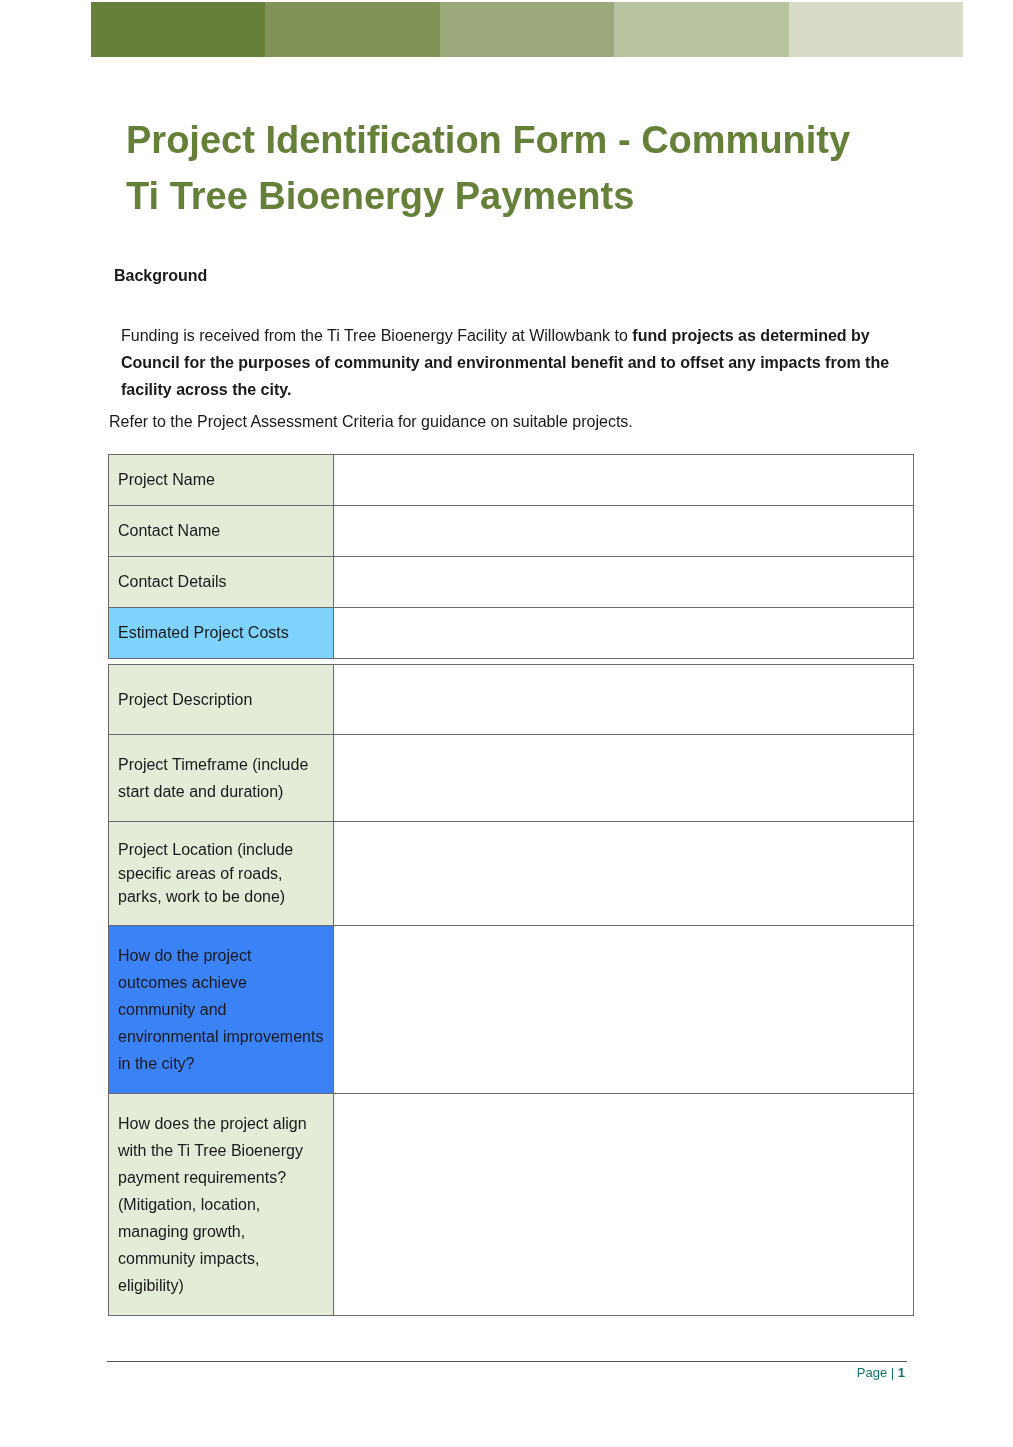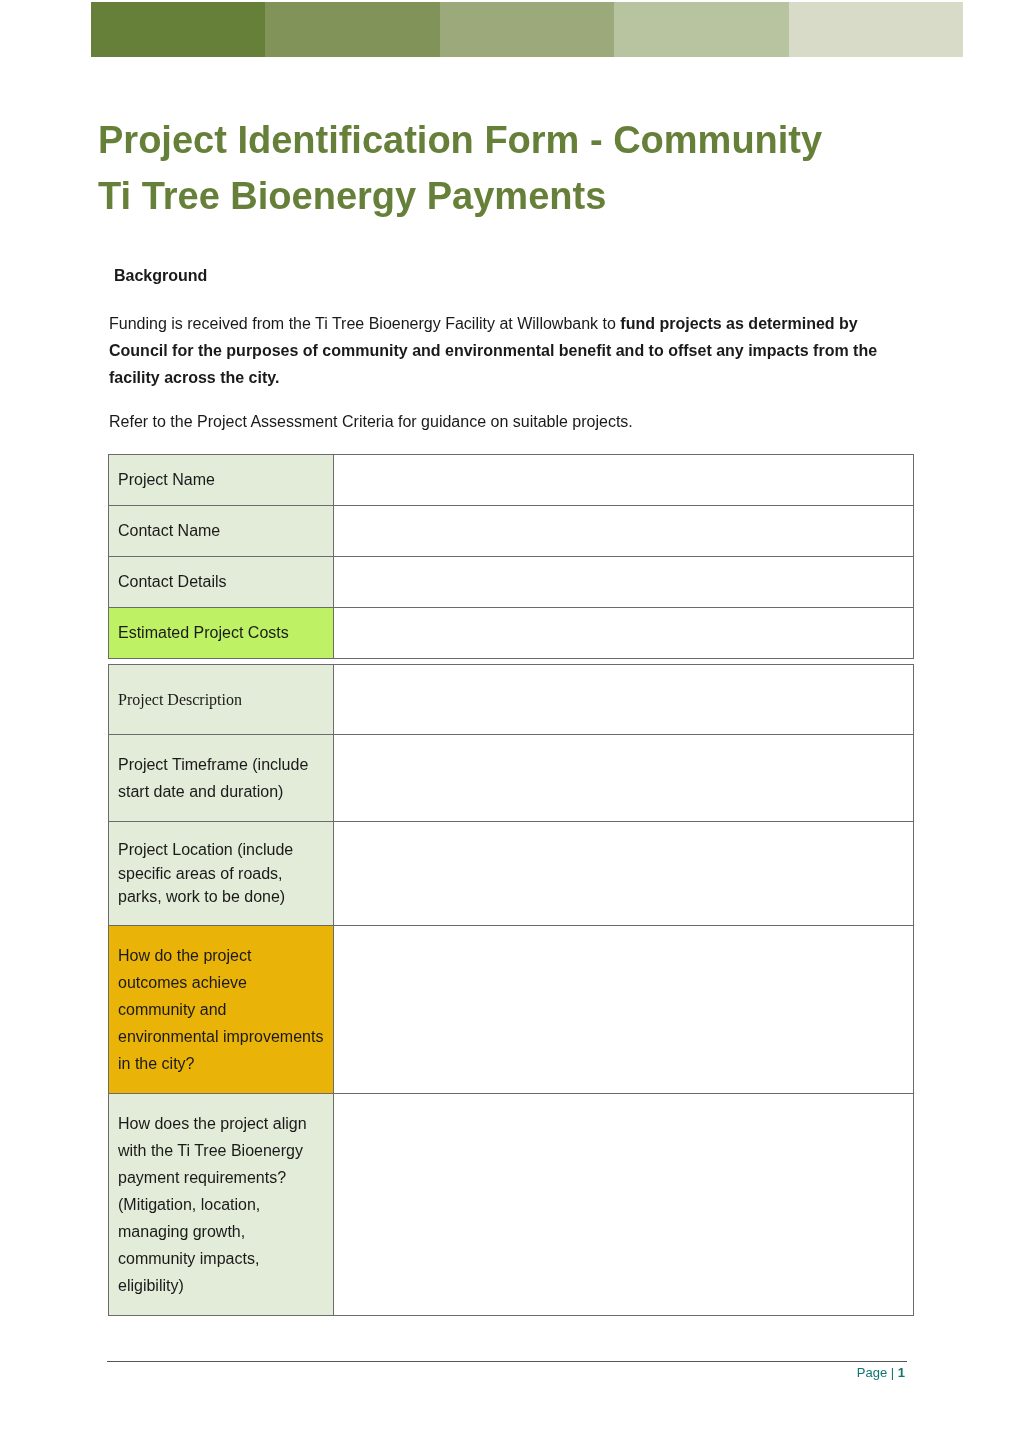--- a/index.html
+++ b/index.html
@@ -7,32 +7,32 @@
       width: 1013px; height: 1447px; position: relative; overflow: hidden;
       font-family: "Liberation Sans", "DejaVu Sans", sans-serif;
       color: #1a1a1a;
     }
     .banner {
       position: absolute; left: 91px; top: 2px; width: 872px; height: 55px;
       display: flex;
     }
     .banner .seg { flex: 1; height: 100%; }
     .title {
-      position: absolute; left: 98px; top: 112px; width: 820px;
+      position: absolute; left: 126px; top: 112px; width: 820px;
       font-size: 38px; font-weight: bold; line-height: 56px;
       margin: 0; letter-spacing: 0px;
     }
     .title .line { display: block; white-space: nowrap; }
     .section-heading {
       position: absolute; left: 114px; top: 267px;
       font-size: 16px; font-weight: bold; margin: 0;
     }
     .intro {
       position: absolute; left: 109px; top: 310px; width: 800px;
-      font-size: 16px; line-height: 27px; margin: 0;
+      font-size: 16px; line-height: 27px; margin: 12px;
     }
     .intro b { font-weight: bold; }
     .refer {
       position: absolute; left: 109px; top: 410px; width: 800px;
       font-size: 16px; line-height: 24px; margin: 0;
     }
     table.form {
       position: absolute; left: 108px; width: 806px;
       border-collapse: collapse; table-layout: fixed;
     }
@@ -87,42 +87,42 @@
   </tr>
   <tr>
     <td class="label" style="background: rgb(226, 236, 216);">Contact Name</td>
     <td class="field"></td>
   </tr>
   <tr>
     <td class="label" style="background: rgb(226, 236, 216);">Contact Details</td>
     <td class="field"></td>
   </tr>
   <tr>
-    <td class="label" style="background: #bef264;">Estimated Project Costs</td>
+    <td class="label" style="background: #7dd3fc;">Estimated Project Costs</td>
     <td class="field"></td>
   </tr>
 </tbody>
   </table>
 
 <table class="form" id="table2">
   <tbody>
-      <tr style="height:70px;font-family:Liberation Serif, serif;">
+      <tr style="height:70px;">
     <td class="label" style="background: rgb(226, 236, 216);">Project Description</td>
     <td class="field"></td>
   </tr>
   <tr style="height:87px;">
     <td class="label" style="background: rgb(226, 236, 216);">Project Timeframe (include start date and duration)</td>
     <td class="field"></td>
   </tr>
   <tr style="height:95px;">
     <td class="label tight" style="background: rgb(226, 236, 216);">Project Location (include specific areas of roads, parks, work to be done)</td>
     <td class="field"></td>
   </tr>
   <tr style="height:163px;">
-    <td class="label" style="background: #eab308;">How do the project outcomes achieve community and environmental improvements in the city?</td>
+    <td class="label" style="background: #3b82f6;">How do the project outcomes achieve community and environmental improvements in the city?</td>
     <td class="field"></td>
   </tr>
   <tr style="height:219px;">
     <td class="label" style="background: rgb(226, 236, 216); margin-left: 7px;">How does the project align with the Ti Tree Bioenergy payment requirements? (Mitigation, location, managing growth, community impacts, eligibility)</td>
     <td class="field"></td>
   </tr>
 </tbody>
   </table>
 
 <div class="footer-rule"></div>

